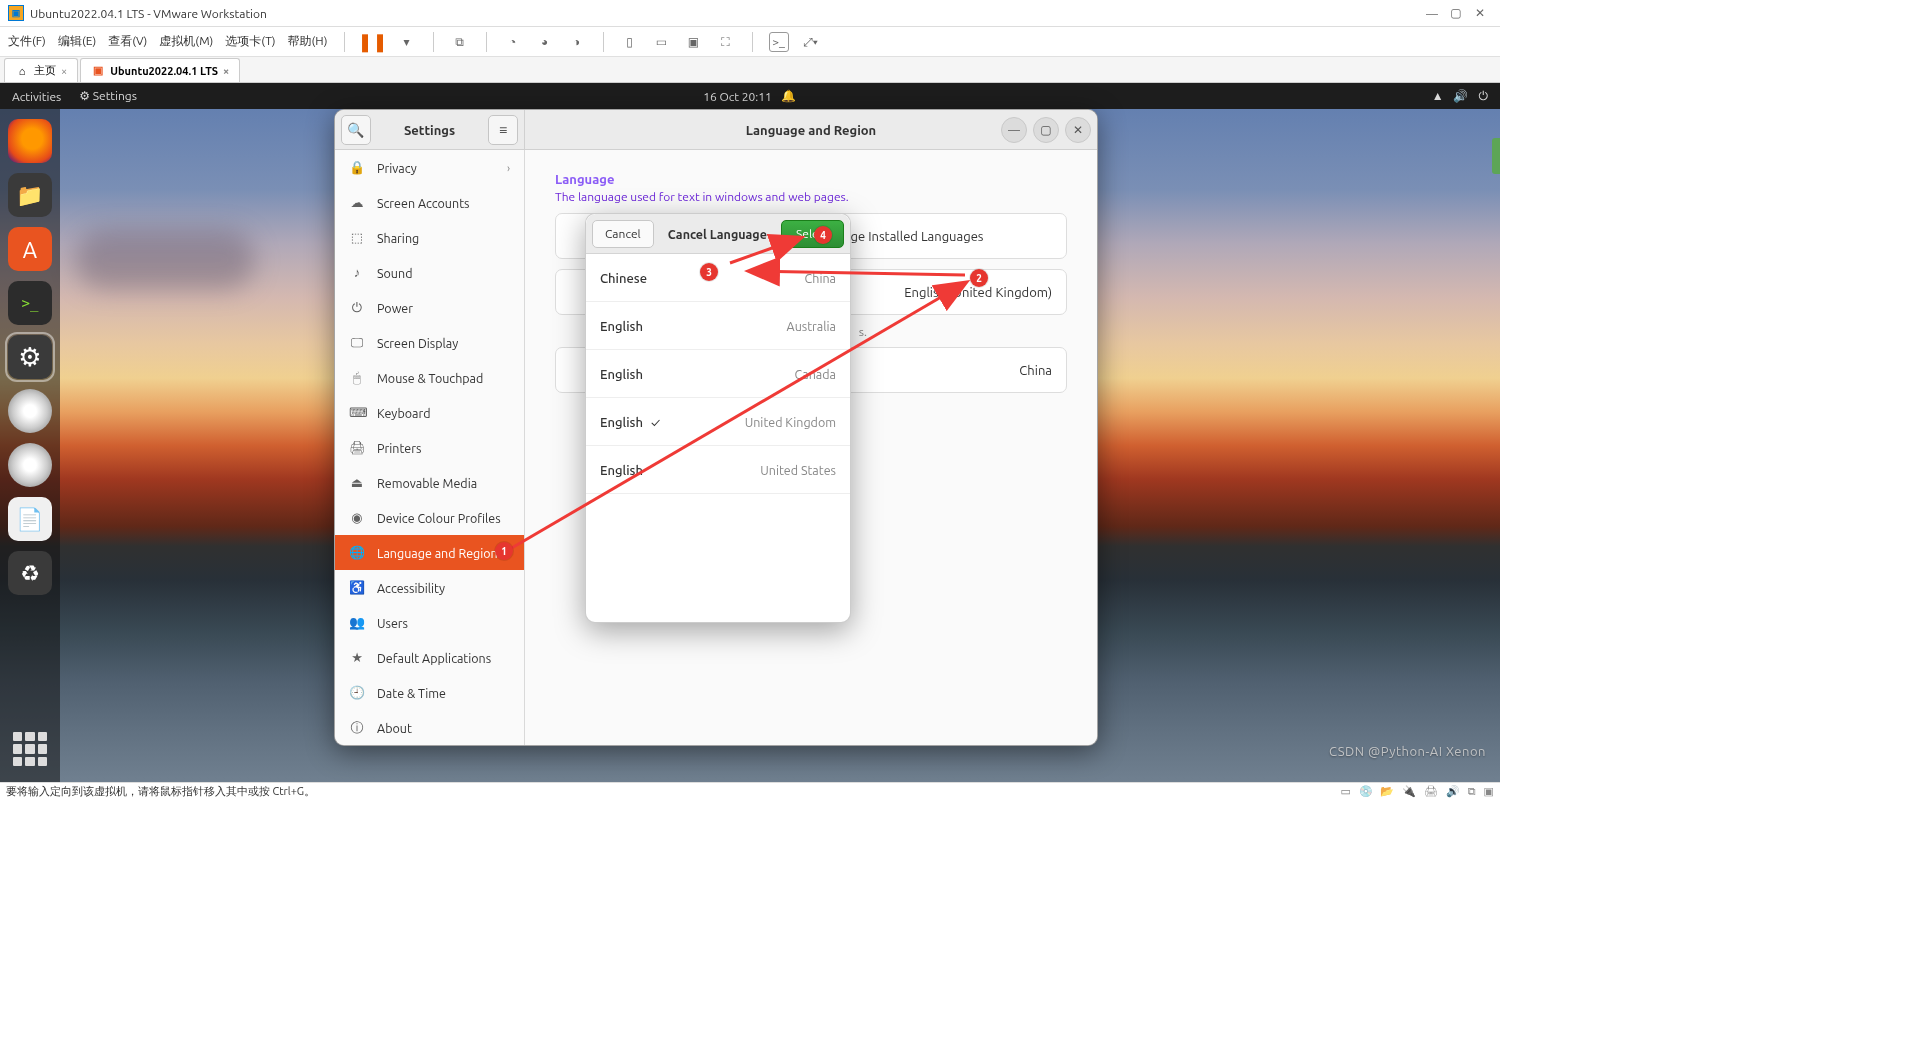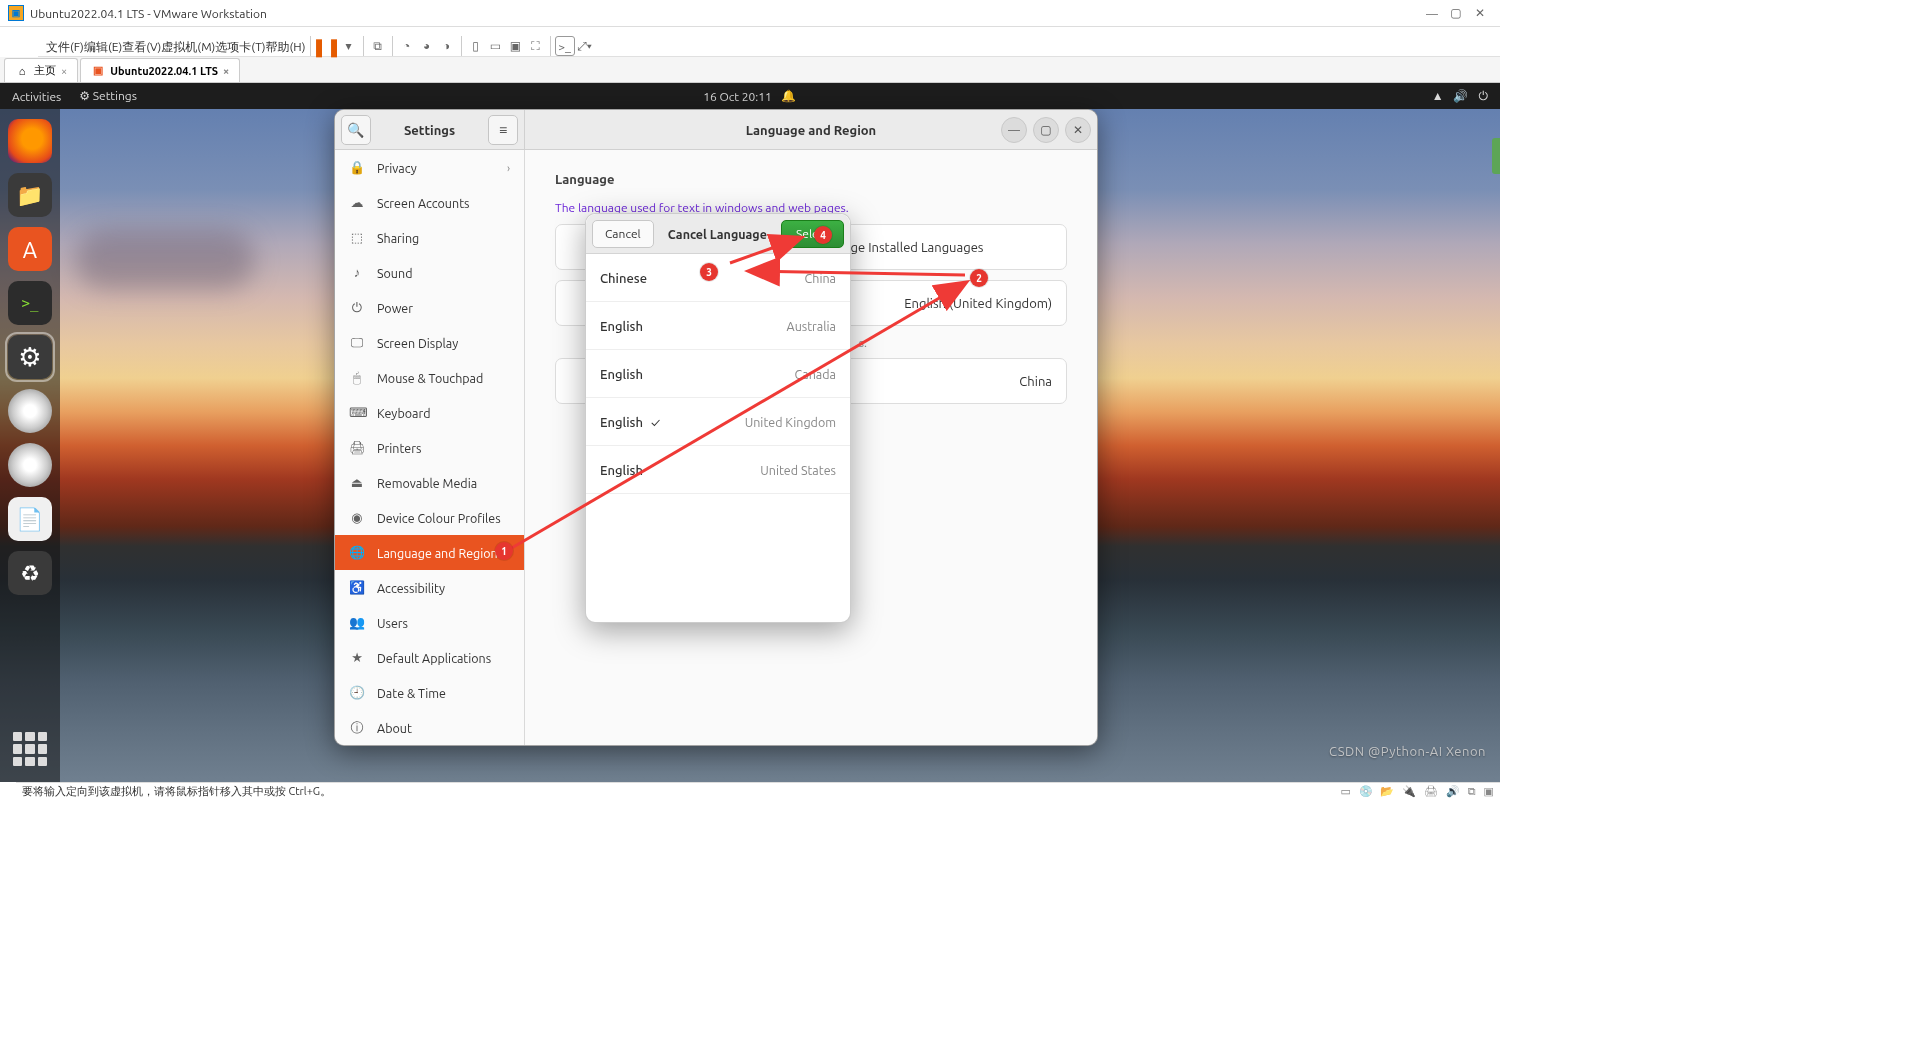--- a/index.html
+++ b/index.html
@@ -5,21 +5,21 @@
 * { box-sizing: border-box; margin: 0; padding: 0; font-family: Ubuntu, "Segoe UI", Arial, sans-serif; }
 body { width: 1500px; height: 800px; background: #fff; overflow: hidden; position: relative; }
 
 
 .win-titlebar { height: 27px; background: #fff; display: flex; align-items: center; padding: 0 8px; font-size: 12px; color: #333; border-bottom: 1px solid #ddd; }
 .win-titlebar .vm-icon { width: 16px; height: 16px; background: #f5a623; border: 1px solid #0078d4; margin-right: 6px; display: flex; align-items: center; justify-content: center; font-size: 9px; color: #0078d4; font-weight: bold; }
 .win-titlebar .spacer { flex: 1; }
 .win-titlebar .winbtn { width: 24px; text-align: center; cursor: pointer; font-size: 12px; color: #666; }
 
 
-.vm-menubar { height: 30px; background: #fff; display: flex; align-items: flex-end; padding: 0 8px; font-size: 12px; color: #333; border-bottom: 1px solid #e0e0e0; margin-left: 38px; }
+.vm-menubar { height: 30px; background: #fff; display: flex; align-items: center; padding: 0 8px; font-size: 12px; color: #333; gap: 12px; border-bottom: 1px solid #e0e0e0; }
 .vm-menubar .sep { width: 1px; height: 20px; background: #ccc; margin: 0 4px; }
 .vm-menubar .tbicon { width: 20px; height: 20px; display: flex; align-items: center; justify-content: center; color: #666; cursor: pointer; }
 .vm-menubar .pause { color: #e55b00; font-size: 18px; margin: 0 2px; }
 
 
 .vm-tabs { height: 26px; background: #f5f5f5; display: flex; align-items: flex-end; padding: 0 4px; border-bottom: 1px solid #ccc; }
 .vm-tab { height: 24px; padding: 0 10px; background: #fff; border: 1px solid #ccc; border-bottom: none; border-radius: 3px 3px 0 0; display: flex; align-items: center; font-size: 11px; gap: 5px; margin-right: 2px; }
 .vm-tab.active { font-weight: bold; }
 .vm-tab .tabicon { width: 14px; height: 14px; display: flex; align-items: center; justify-content: center; font-size: 11px; }
 .vm-tab .close { color: #888; cursor: pointer; font-size: 11px; }
@@ -73,21 +73,21 @@
 
 .sw-body { flex: 1; display: flex; min-height: 0; }
 .sw-sidebar { width: 190px; background: #fafafa; border-right: 1px solid #d9d9d9; overflow-y: auto; }
 .sw-sidebar .item { height: 35px; display: flex; align-items: center; padding: 0 14px; font-size: 12.5px; color: #333; gap: 12px; cursor: pointer; }
 .sw-sidebar .item.active { background: #e95420; color: #fff; }
 .sw-sidebar .item .chev { margin-left: auto; color: #888; font-size: 11px; }
 .sw-sidebar .item .icon { width: 16px; text-align: center; color: #616161; font-size: 13px; }
 .sw-sidebar .item.active .icon { color: #fff; }
 
 .sw-content { flex: 1; background: #fafafa; padding: 22px 30px; position: relative; }
-.sw-content h3 { font-size: 13px; color: #404040; margin-bottom: 15px; }
+.sw-content h3 { font-size: 13px; color: #8b5cf6; margin-bottom: 4px; }
 .sw-content .desc { font-size: 12px; color: #6d28d9; margin-bottom: 10px; }
 .settings-row { height: 46px; border: 1px solid #ddd; border-radius: 7px; background: #fff; display: flex; align-items: center; padding: 0 14px; font-size: 13px; color: #333; margin-bottom: 10px; }
 .settings-row .val { margin-left: auto; color: #333; }
 
 
 .lang-modal { position: absolute; top: 130px; left: 585px; width: 266px; height: 410px; background: #ffffff; border-radius: 10px; box-shadow: 0 8px 30px rgba(0,0,0,.35); overflow: hidden; border: 1px solid rgba(0,0,0,.2); display: flex; flex-direction: column; z-index: 5; }
 .lang-modal .hdr { height: 40px; background: #ebebeb; border-bottom: 1px solid #d4d4d4; display: flex; align-items: center; padding: 0 6px; border-radius: 10px 10px 0 0; }
 .lang-modal .hdr .cancel { height: 28px; padding: 0 12px; border: 1px solid #c8c8c8; border-radius: 5px; background: #fafafa; font-size: 12px; color: #333; cursor: pointer; display:flex; align-items:center; }
 .lang-modal .hdr .title { flex: 1; text-align: center; font-weight: bold; font-size: 12.5px; color: #333; }
 .lang-modal .hdr .select { height: 28px; padding: 0 14px; border: 1px solid #1a7e1a; border-radius: 5px; background: linear-gradient(#3cb043,#2d8e34); color: #fff; font-size: 12px; cursor: pointer; display:flex; align-items:center; position: relative; }
@@ -95,21 +95,21 @@
 .lang-modal .list .row { height: 48px; display: flex; align-items: center; padding: 0 14px; font-size: 13px; border-bottom: 1px solid #eee; }
 .lang-modal .list .row .lang { color: #333; font-weight: 500; }
 .lang-modal .list .row .check { margin-left: 8px; color: #333; font-size: 13px; }
 .lang-modal .list .row .region { margin-left: auto; color: #888; font-size: 12.5px; text-align: center; }
 
 
 .badge { position: absolute; width: 18px; height: 18px; background: #e6362f; color: #fff; border-radius: 50%; display: flex; align-items: center; justify-content: center; font-size: 10px; font-weight: bold; z-index: 10; box-shadow: 0 0 0 1px rgba(0,0,0,.1); }
 svg.anno { position: absolute; top: 0; left: 0; pointer-events: none; z-index: 9; }
 
 
-.statusbar { position: absolute; bottom: 0; left: 16px; right: 0; height: 18px; background: #fff; border-top: 1px solid #ddd; font-size: 11px; color: #333; display: flex; align-items: center; padding: 0 6px; }
+.statusbar { position: absolute; bottom: 0; left: 0; right: 0; height: 18px; background: #fff; border-top: 1px solid #ddd; font-size: 11px; color: #333; display: flex; align-items: center; padding: 0 6px; }
 .statusbar .right { margin-left: auto; display: flex; gap: 8px; color: #888; }
 
 
 .greenbar { position: absolute; top: 138px; right: 0; width: 8px; height: 36px; background: #5da556; border-radius: 3px 0 0 3px; z-index: 20; }
 
 
 .watermark { position: absolute; right: 14px; bottom: 24px; color: rgba(210,210,210,.85); font-size: 13px; letter-spacing: .5px; z-index: 6; text-shadow: 0 1px 2px rgba(0,0,0,.4); }
 </style>
 </head>
 <body>

